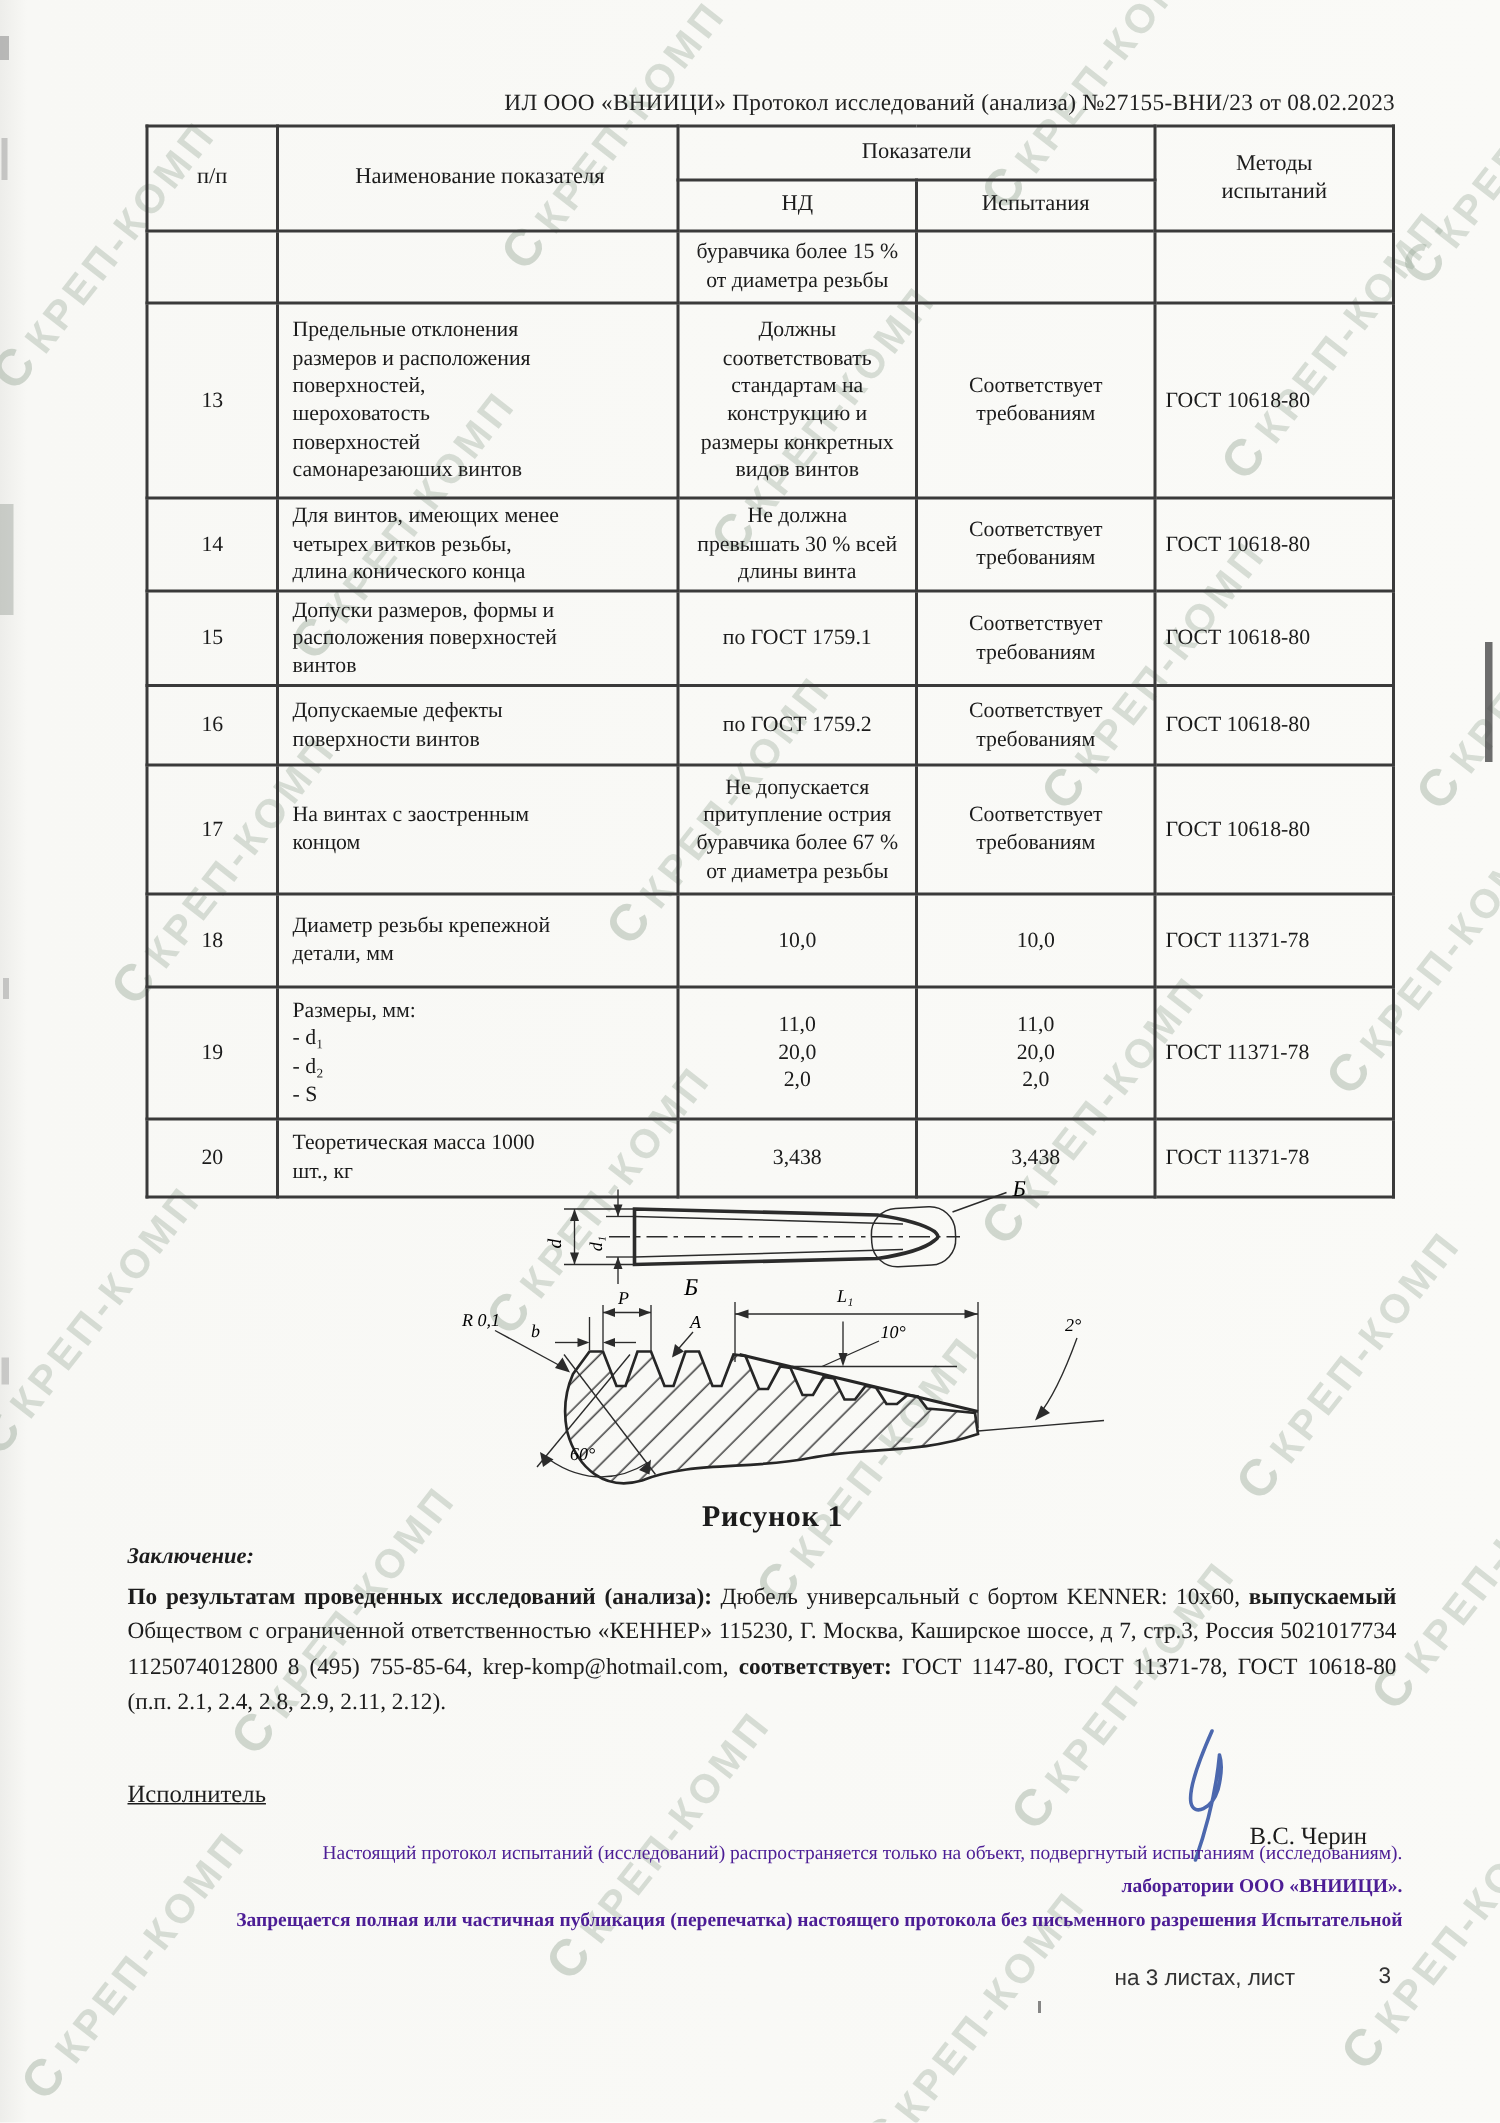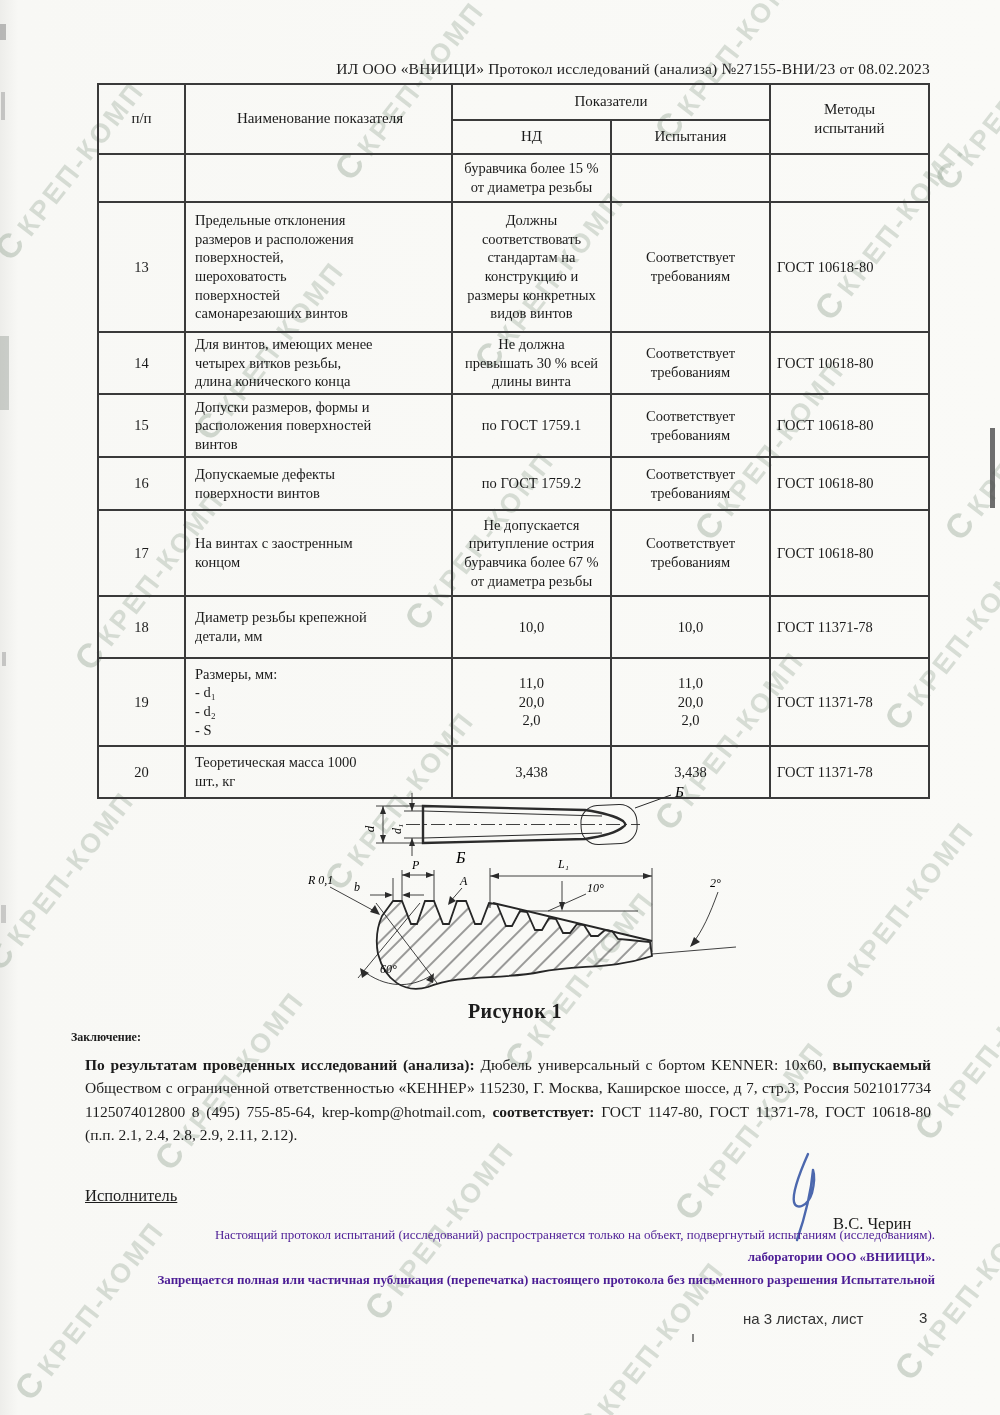--- a/index.html
+++ b/index.html
@@ -29,21 +29,21 @@
   .c-test{width:160px;text-align:center;}
   .c-meth{width:145px;text-align:left;}
   .pre{white-space:pre-line;}
   th.hdr{text-align:center;font-size:15px;}
   
   .figure-wrap{position:absolute;left:290px;top:784px;width:450px;height:212px;}
   .fig-caption{position:absolute;left:290px;top:1000px;width:450px;text-align:center;
       font-weight:bold;font-size:20px;letter-spacing:.4px;}
   svg text{font-family:"Liberation Serif",serif;}
   
-  .concl-head{position:absolute;left:71px;top:1030px;font-size:12px;font-weight:bold;}
+  .concl-head{position:absolute;left:85px;top:1030px;font-size:15px;font-weight:bold;font-style:italic;}
   .concl-body{position:absolute;left:85px;top:1053px;width:846px;font-size:15.5px;
       line-height:1.5;text-align:justify;}
   .b{font-weight:bold;}
   
   .executor{position:absolute;left:85px;top:1186px;font-size:16.5px;text-decoration:underline;}
   .executor-name{position:absolute;left:833px;top:1184px;font-size:16.5px;margin-top:30px;}
   .sig{position:absolute;left:768px;top:1148px;}
   
   .footnotes{position:absolute;left:85px;top:1224px;width:850px;font-size:13px;line-height:1.72;color:#4c1d95;text-align:right;}
   .fn-b{font-weight:600;}

